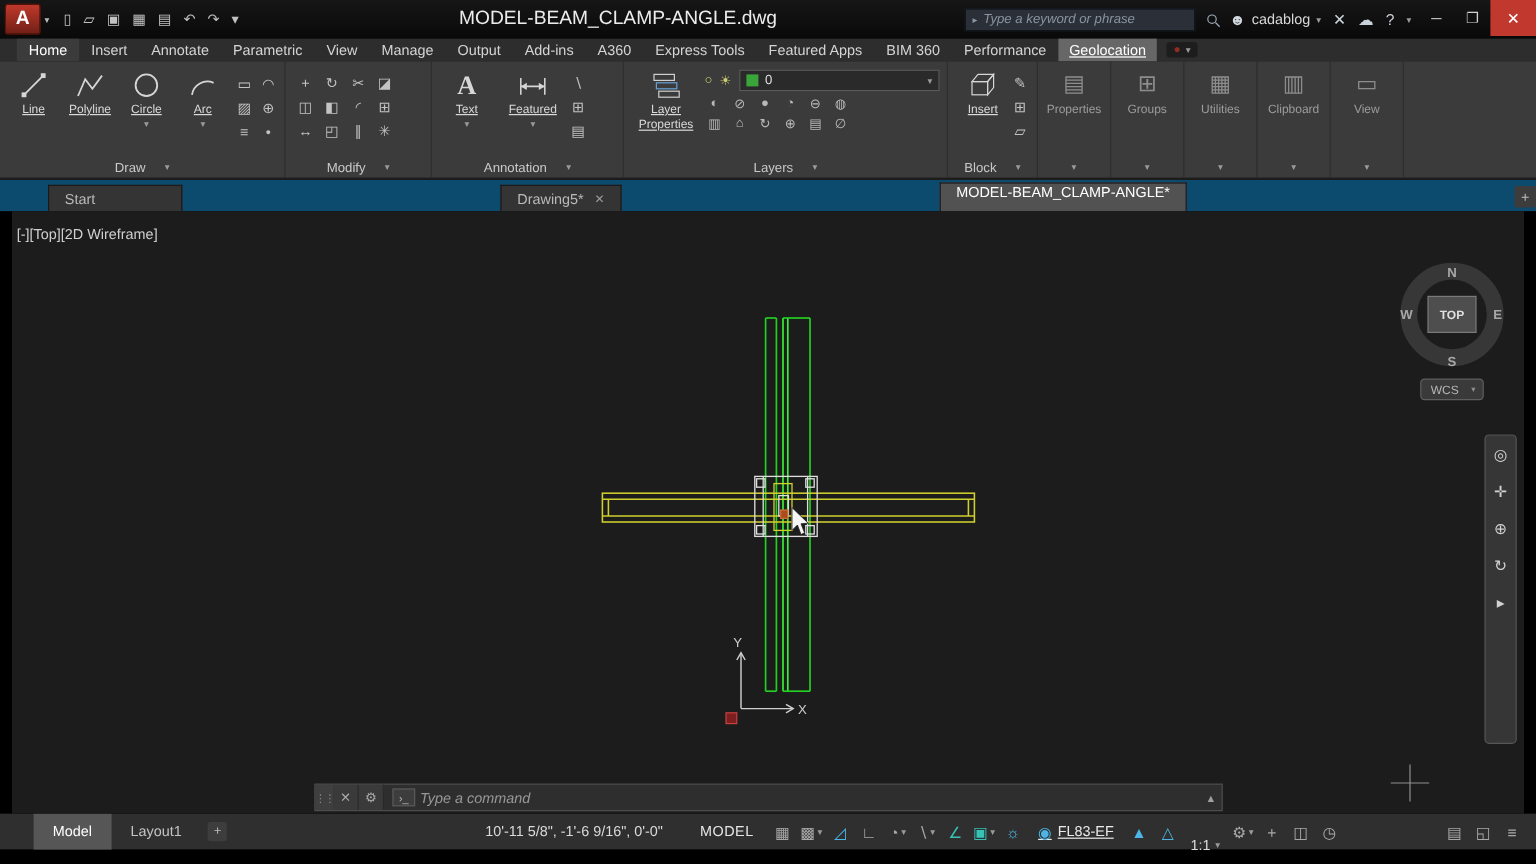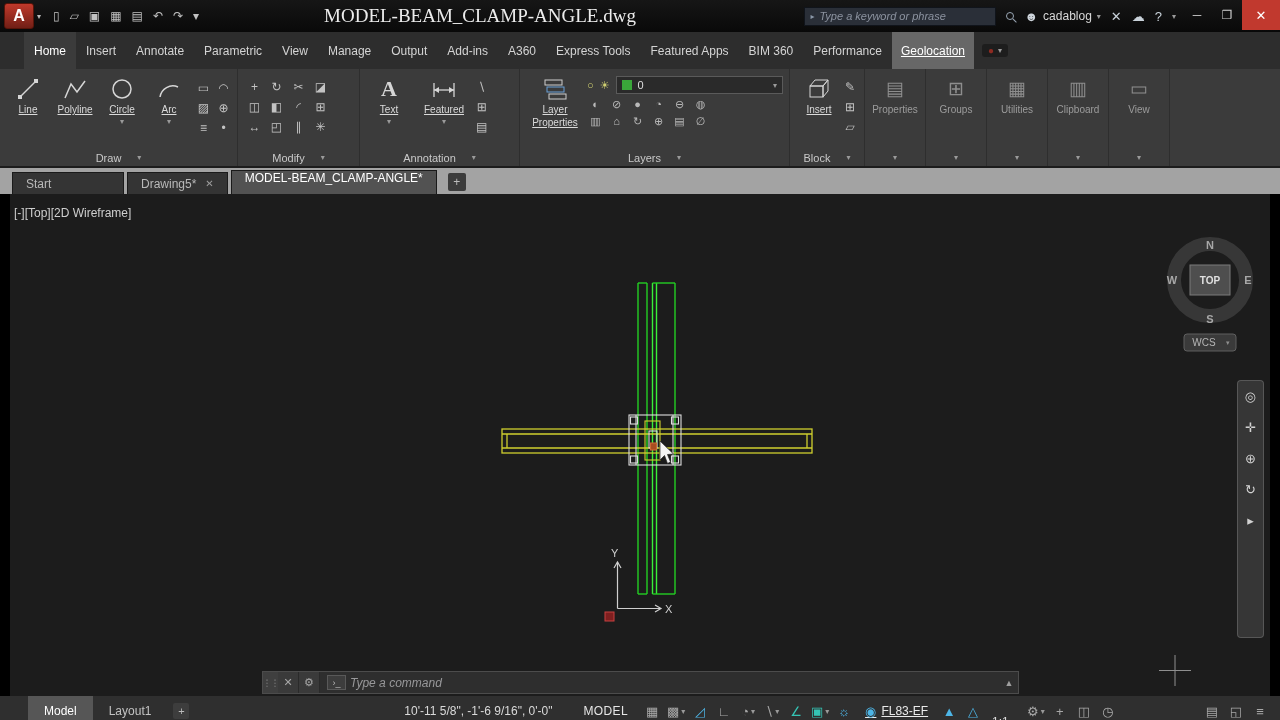--- a/index.html
+++ b/index.html
@@ -5,38 +5,38 @@
   * { margin:0; padding:0; box-sizing:border-box; }
   html,body { width:1280px; height:720px; }
   body { background:#000; font-family:"Liberation Sans", sans-serif; overflow:hidden; }
   .app { position:relative; width:1280px; height:720px; background:#000; }
 
   
   .titlebar { height:32px; background:linear-gradient(#161616,#090909); display:flex; align-items:center; position:relative; }
   .logo { width:30px; height:26px; margin-left:4px; background:linear-gradient(#c0392b,#711f16); border:1px solid #581409; border-radius:3px; color:#fff; font-weight:bold; font-size:16px; display:flex; align-items:center; justify-content:center; }
   .logo-arrow { color:#bbb; font-size:8px; margin-left:3px; }
   .qat { display:flex; align-items:center; gap:10px; margin-left:12px; color:#c2c2c2; font-size:12px; }
-  .tb-title { position:absolute; left:480px; transform:translateX(-50%); color:#ececec; font-size:19px; white-space:nowrap;font-family:Liberation Serif, serif; }
+  .tb-title { position:absolute; left:515px; transform:translateX(-50%); color:#ececec; font-size:16px; white-space:nowrap; }
   .tb-right { position:absolute; right:104px; top:0; height:32px; display:flex; align-items:center; gap:10px; }
   .searchbox { display:flex; align-items:center; width:192px; height:19px; background:#2a2f38; border:1px solid #10141b; padding:0 5px; gap:5px; }
   .search-adv { color:#8b98a8; font-size:8px; }
   .searchbox input { flex:1; background:transparent; border:none; outline:none; color:#d5d9df; font-size:11px; }
   .searchbox input::placeholder { color:#8c93a0; font-style:italic; }
   .mag { width:8px; height:8px; border:1.4px solid #9aa7b5; border-radius:50%; position:relative; flex:none; }
   .mag::after { content:""; position:absolute; width:5px; height:1.4px; background:#9aa7b5; transform:rotate(45deg); right:-4px; bottom:-2px; }
   .account { display:flex; align-items:center; gap:5px; color:#d8d8d8; font-size:12px; }
   .person-icon { color:#cfd6dd; font-size:13px; }
   .tbicon { color:#c9d2da; font-size:13px; }
   .arr { font-size:8px; color:#9a9a9a; }
   .win-controls { position:absolute; right:0; top:0; height:30px; display:flex; align-items:stretch; }
   .win-btn { width:30px; display:flex; align-items:center; justify-content:center; color:#d2d2d2; font-size:12px; }
   .win-close { width:38px; background:#c1392e; color:#fff; font-size:13px; }
 
   
-  .ribbon-tabs { height:37px; background:#2d2d2d; display:flex; align-items:stretch; padding-left:24px; font-size:12px; color:#d4d4d4; }
+  .ribbon-tabs { height:19px; background:#2d2d2d; display:flex; align-items:stretch; padding-left:14px; font-size:12px; color:#d4d4d4; }
   .rtab { padding:0 10px; display:flex; align-items:center; white-space:nowrap; cursor:default; }
   .rtab.active { background:#3b3b3b; color:#fff; }
   .rtab.geo { background:#676767; color:#fff; }
   .rtab-extra { align-self:center; margin-left:8px; background:#1d1d1d; border-radius:3px; padding:1px 6px; display:flex; align-items:center; gap:4px; }
   .rec-dot { color:#8e2b22; font-size:10px; }
 
   
   .ribbon-panels { height:99px; background:#3b3b3b; display:flex; border-bottom:2px solid #1c1c1c; }
   .panel { border-right:1px solid #2e2e2e; display:flex; flex-direction:column; flex:none; }
   .panel-body { flex:1; display:flex; padding:4px 4px 0 6px; gap:3px; }
@@ -57,21 +57,21 @@
   .layer-combo .arr { margin-left:auto; }
   .minirow { display:flex; gap:4px; color:#b9b9b9; font-size:11px; }
   .minirow span { width:17px; text-align:center; }
   .cpanel { width:61px; display:flex; flex-direction:column; align-items:center; padding-top:10px; gap:5px; border-right:1px solid #2e2e2e; }
   .cicon { font-size:19px; color:#8d8d8d; line-height:20px; }
   .clabel { font-size:10px; color:#9c9c9c; }
   .cpanel .arr { margin-top:auto; margin-bottom:4px; }
   .panel-fill { flex:1; }
 
   
-  .file-tabs { height:26px; background:#a3a3a3; display:flex; align-items:flex-end; padding-left:12px; gap:3px; }
+  .file-tabs { height:26px; background:#0c4a6e; display:flex; align-items:flex-end; padding-left:40px; gap:3px;justify-content:space-between; }
   .ftab { height:22px; display:flex; align-items:center; gap:9px; padding:0 13px; background:#343434; color:#b9b9b9; font-size:12px; border:1px solid #1a1a1a; border-bottom:none; white-space:nowrap; }
   .ftab.start { width:112px; justify-content:flex-start; }
   .ftab.active { background:#525252; color:#fff; height:24px;flex-direction:column; }
   .ftab .x { color:#9d9d9d; font-size:10px; }
   .ftab-add { width:18px; height:18px; margin:0 0 3px 8px; background:#3c3c3c; border-radius:2px; color:#bdbdbd; display:flex; align-items:center; justify-content:center; font-size:12px; }
 
   
   .drawing { position:relative; height:502px; background:#1c1c1c; overflow:hidden; }
   .edge { position:absolute; top:0; bottom:0; width:10px; background:#000; z-index:5; }
   .edge.left { left:0; } .edge.right { right:0; }

